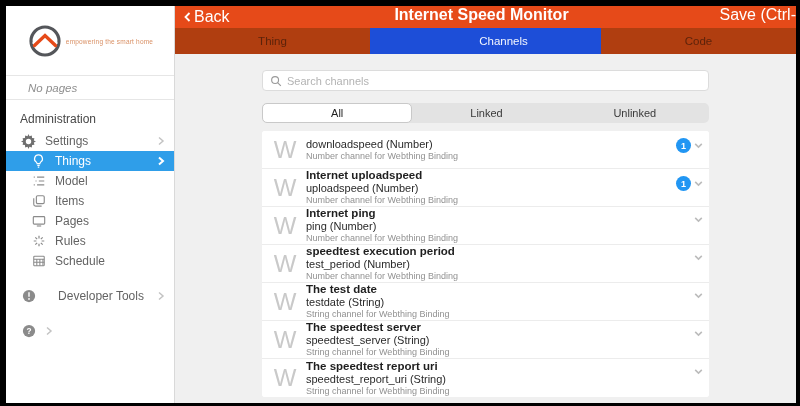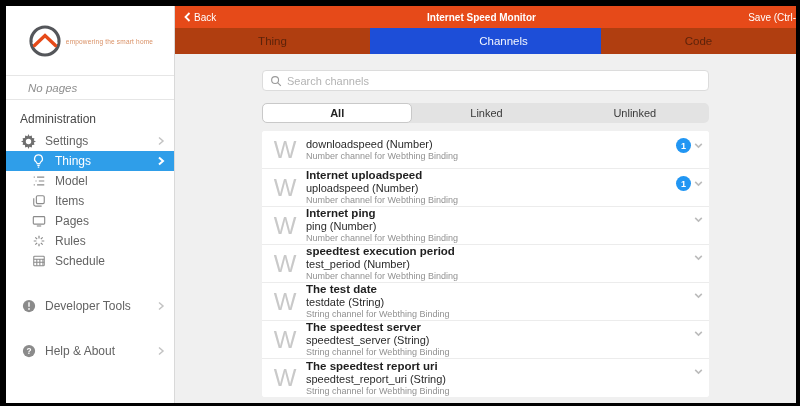--- a/index.html
+++ b/index.html
@@ -32,33 +32,33 @@
     display: flex; align-items: center; padding-left: 22px;
     font-style: italic; font-size: 11.5px; color: #8e8e8e;
   }
   .nav { padding-top: 8px; font-size: 12px; color: #636363; }
   .nav-section { padding: 4px 0 5px 14px; color: #474747; }
   .nav-item {
     height: 20px; display: flex; align-items: center;
     padding-left: 14px; padding-right: 9px; cursor: pointer;
   }
   .nav-item.sub { padding-left: 24px; }
-  .nav-item.gap { margin-top: 25px; }
+  .nav-item.gap { margin-top: 15px; text-align: center; }
   .nav-icon { width: 17px; height: 16px; margin-right: 8px; display: flex; align-items: center; justify-content: center; color: #8b8b8b; flex-shrink: 0; }
   .nav-icon.dark { color: #6f6f6f; }
   .nav-label { flex: 1; white-space: nowrap; }
   .nav-chevron { display: flex; color: #c3c3c3; }
   .nav-item.active { background: #2f9ee9; color: #fff; }
   .nav-item.active .nav-icon, .nav-item.active .nav-chevron { color: #fff; }
 
   
   .main { flex: 1; display: flex; flex-direction: column; min-width: 0; }
   .topbar {
-    height: 22px; background: #e64a19; color: #fff; font-size: 10px;
-    display: flex; align-items: center; position: relative; flex-shrink: 0;
+    height: 22px; background: #e64a19; color: #fff; font-size: 16px;
+    display: flex; position: relative; flex-shrink: 0;
   }
   .back { display: flex; align-items: center; gap: 3px; padding-left: 9px; cursor: pointer; position: relative; z-index: 1; }
   .topbar-title {
     position: absolute; left: 0; right: 8px; text-align: center;
     font-weight: bold; pointer-events: none;
   }
   .save { margin-left: auto; white-space: nowrap; cursor: pointer; position: relative; z-index: 1; }
   .tabbar { height: 26px; display: flex; flex-shrink: 0; }
   .tab {
     flex: 1; background: #b03e10; color: rgba(58,23,8,0.72);
@@ -81,21 +81,21 @@
   }
   .searchbar input::placeholder { color: #b3b3b3; }
 
   .segmented {
     margin-top: 12px; height: 20px; background: #e3e3e3; border-radius: 5px;
     display: flex; font-size: 11px; color: #3a3a3a; overflow: visible;
   }
   .segment { flex: 1; display: flex; align-items: center; justify-content: center; cursor: pointer; }
   .segment.selected {
     background: #fff; border: 1px solid #c9c9c9; border-radius: 5px;
-    font-weight: bold; color: #222;
+    font-weight: normal; color: #222;
   }
 
   .channel-list { margin-top: 8px; background: #fff; border-radius: 3px; overflow: hidden; }
   .channel-row {
     position: relative; height: 38px; background: #fff;
     border-bottom: 1px solid #ececec;
     display: flex; align-items: center; padding-left: 7px; cursor: pointer;
   }
   .channel-row:last-child { border-bottom: none; }
   .w-icon { width: 32px; font-size: 24px; color: #c9c9c9; text-align: center; line-height: 1; flex-shrink: 0; }
@@ -231,21 +231,20 @@
         </span>
       </div>
 
       <div class="nav-item gap">
         <span class="nav-icon">
           <svg width="14" height="14" viewBox="0 0 16 16">
               <circle cx="8" cy="8" r="7" fill="currentColor"></circle>
               <text x="8" y="11.3" text-anchor="middle" font-size="9.5" font-weight="bold" fill="#fff" font-family="Liberation Sans, sans-serif">?</text>
             </svg>
         </span>
-        <span class="nav-label">Help &amp; About</span>
         <span class="nav-chevron">
           <svg width="8" height="10" viewBox="0 0 8 10" fill="none" stroke="currentColor" stroke-width="1.5">
               <path d="M2 1.5l4 3.5-4 3.5"></path>
             </svg>
         </span>
       </div>
     </nav>
   </aside>
 
   <div class="main">

